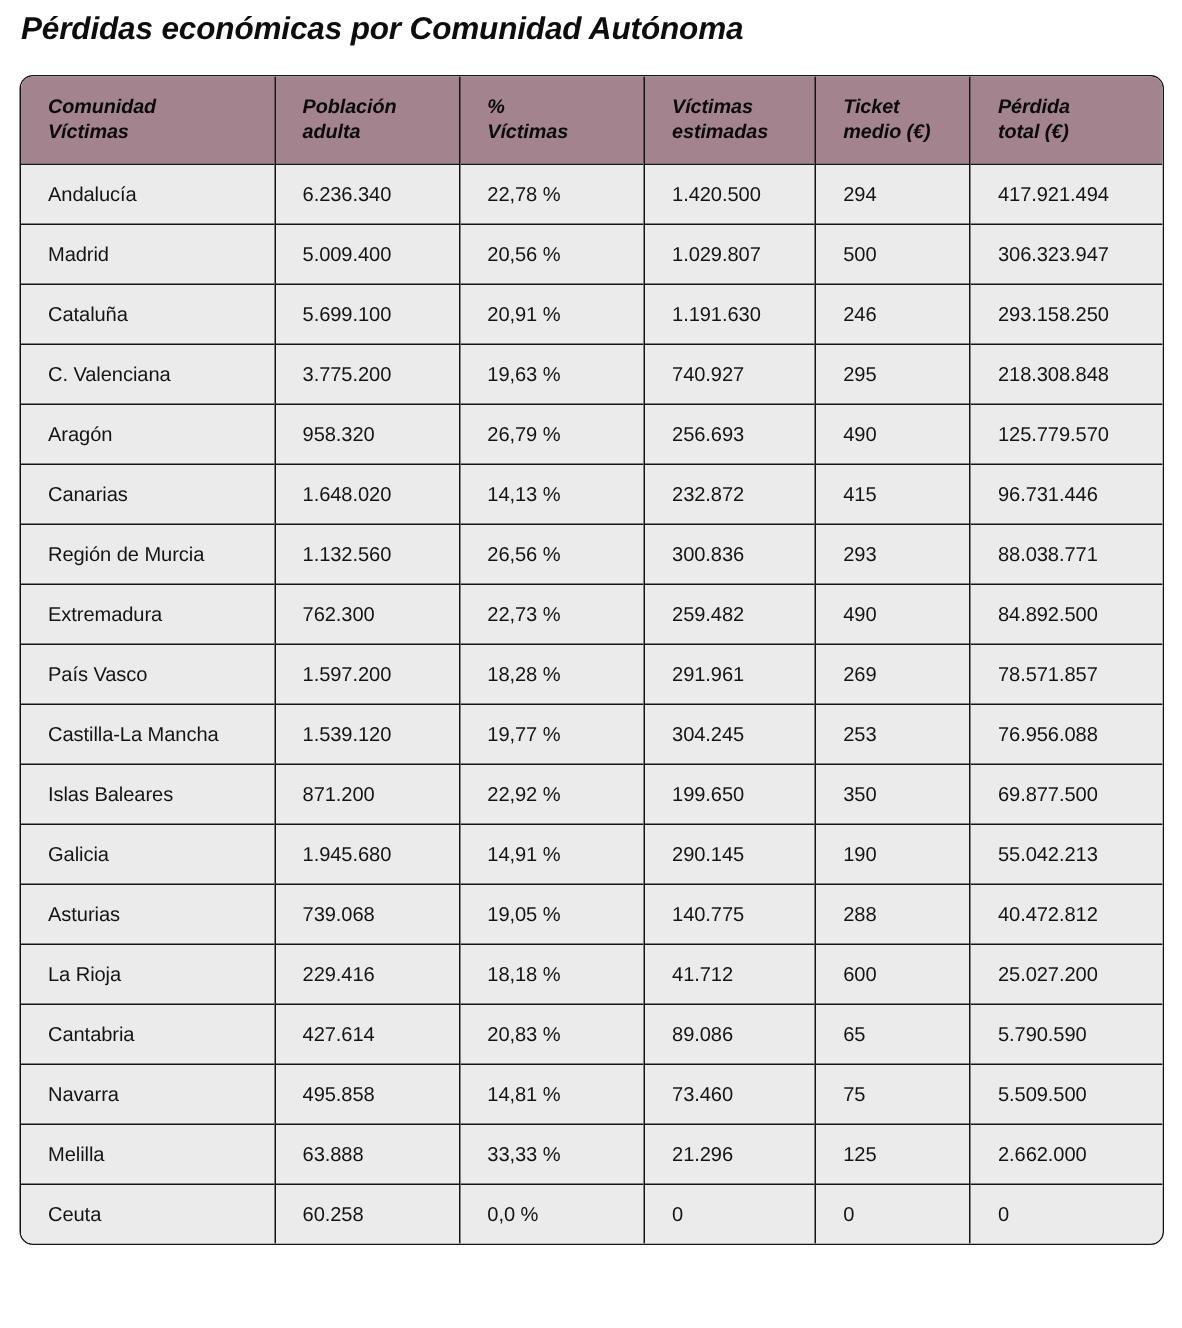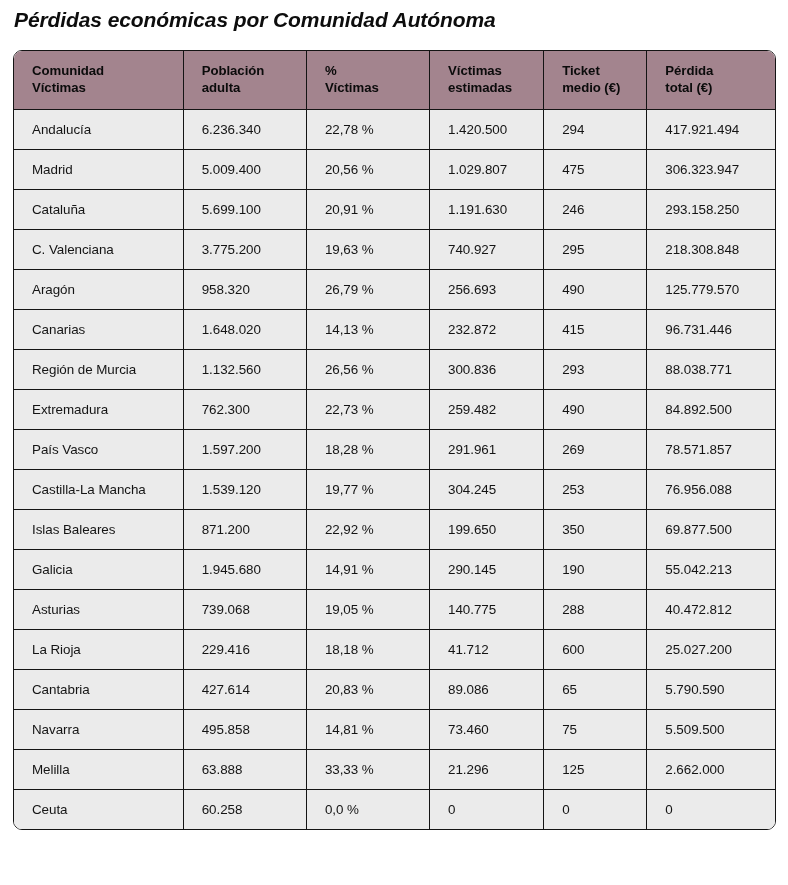--- a/index.html
+++ b/index.html
@@ -72,21 +72,21 @@
     text-align: left;
     vertical-align: middle;
     padding: 9px 0 10px 18px;
     height: 58px;
     box-sizing: border-box;
     border-right: 1.5px solid #141414;
     line-height: 1.32;
     letter-spacing: -0.05px;
   }
   table.loss-table thead th:last-child { border-right: none; }
-  table.loss-table thead th .hl { display: block; }
+  table.loss-table thead th .hl { display: block; font-style: italic; }
 
   table.loss-table tbody td {
     background: #ebebeb;
     font-size: 13.4px;
     font-weight: normal;
     color: #141414;
     text-align: left;
     vertical-align: middle;
     padding: 0 0 0 18px;
     height: 40px;
@@ -150,21 +150,21 @@
             <td>22,78 %</td>
             <td>1.420.500</td>
             <td>294</td>
             <td>417.921.494</td>
           </tr>
           <tr>
             <td>Madrid</td>
             <td>5.009.400</td>
             <td>20,56 %</td>
             <td>1.029.807</td>
-            <td>475</td>
+            <td>500</td>
             <td>306.323.947</td>
           </tr>
           <tr>
             <td>Cataluña</td>
             <td>5.699.100</td>
             <td>20,91 %</td>
             <td>1.191.630</td>
             <td>246</td>
             <td>293.158.250</td>
           </tr>

